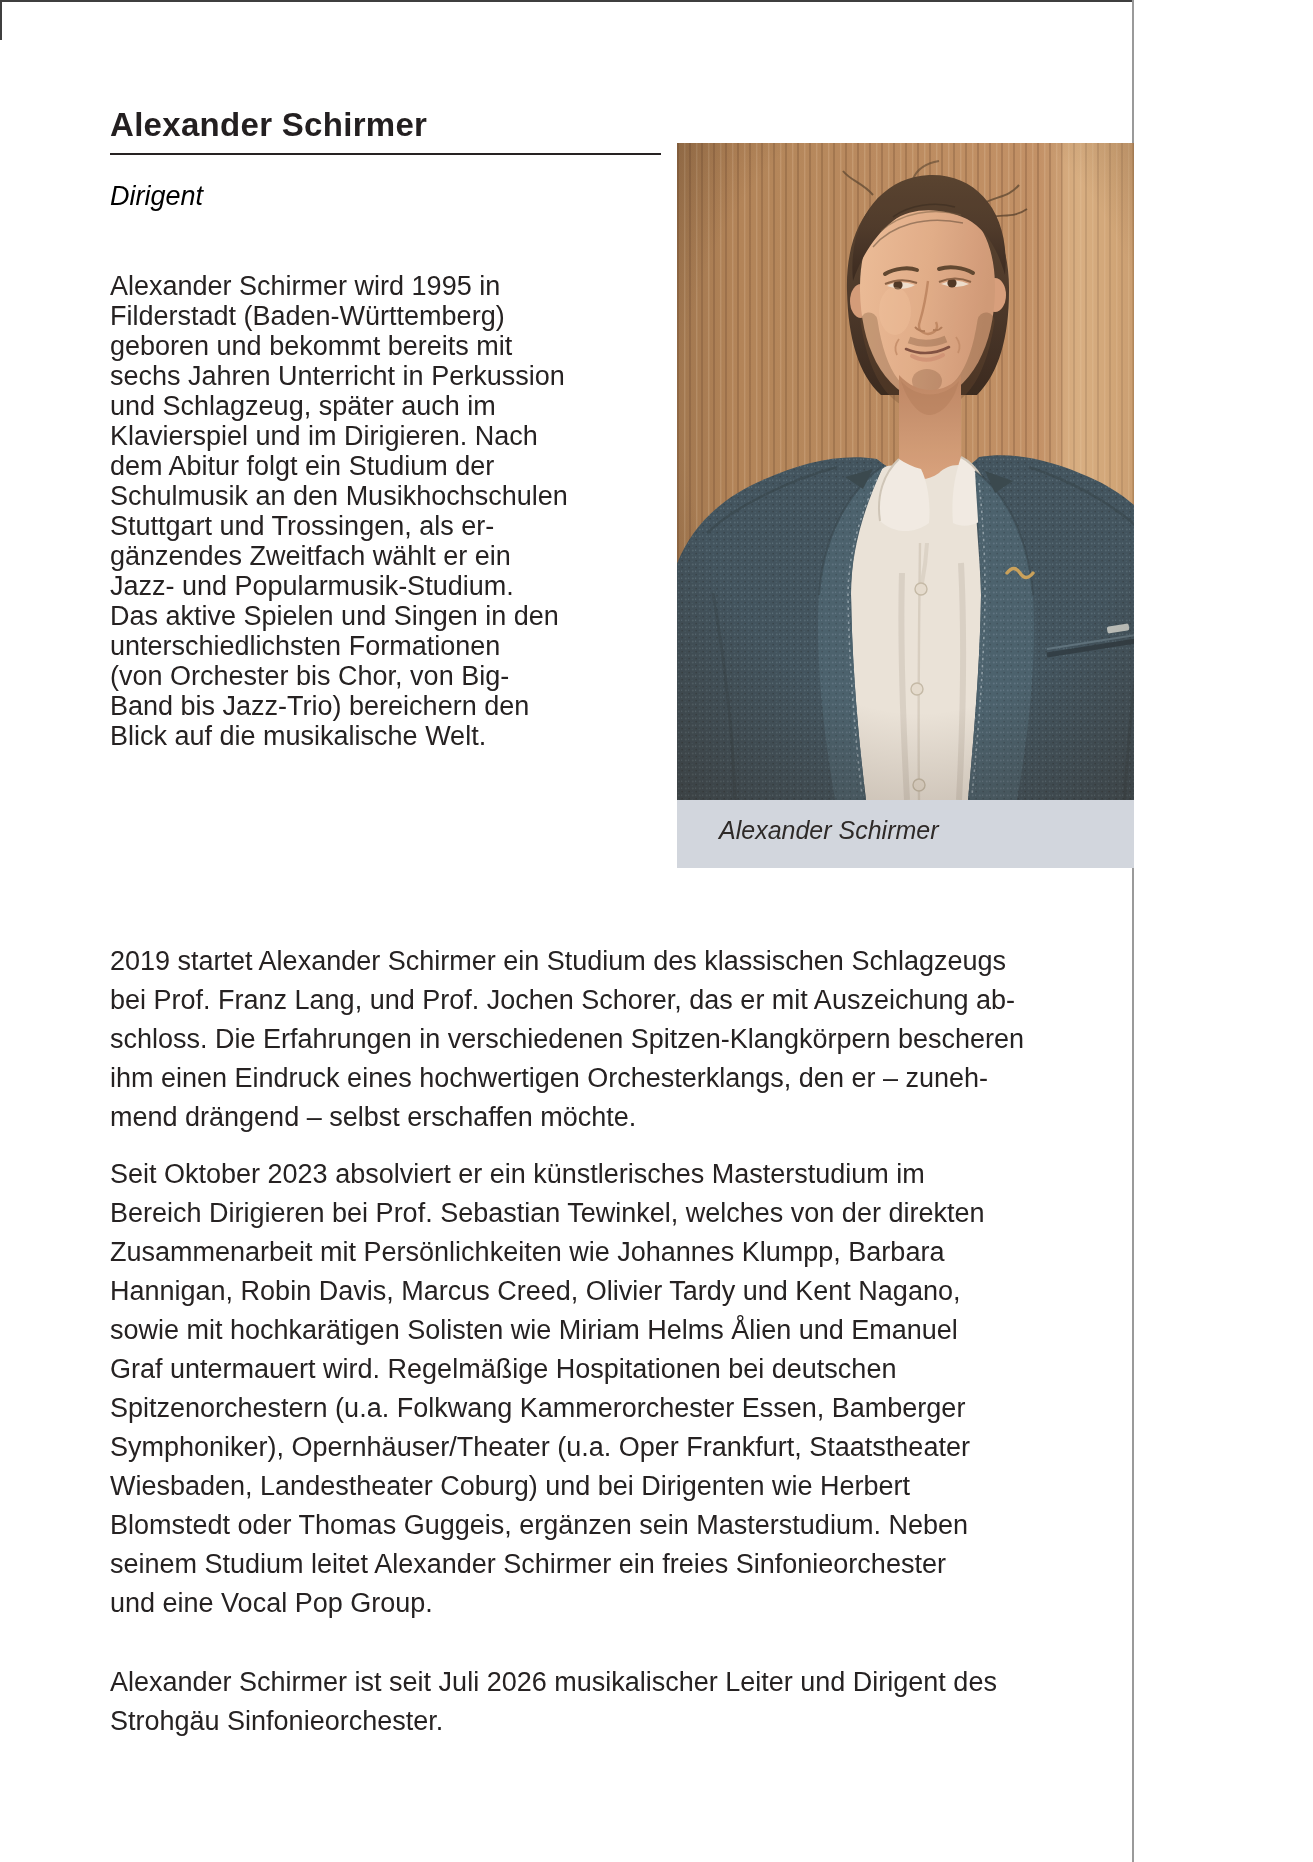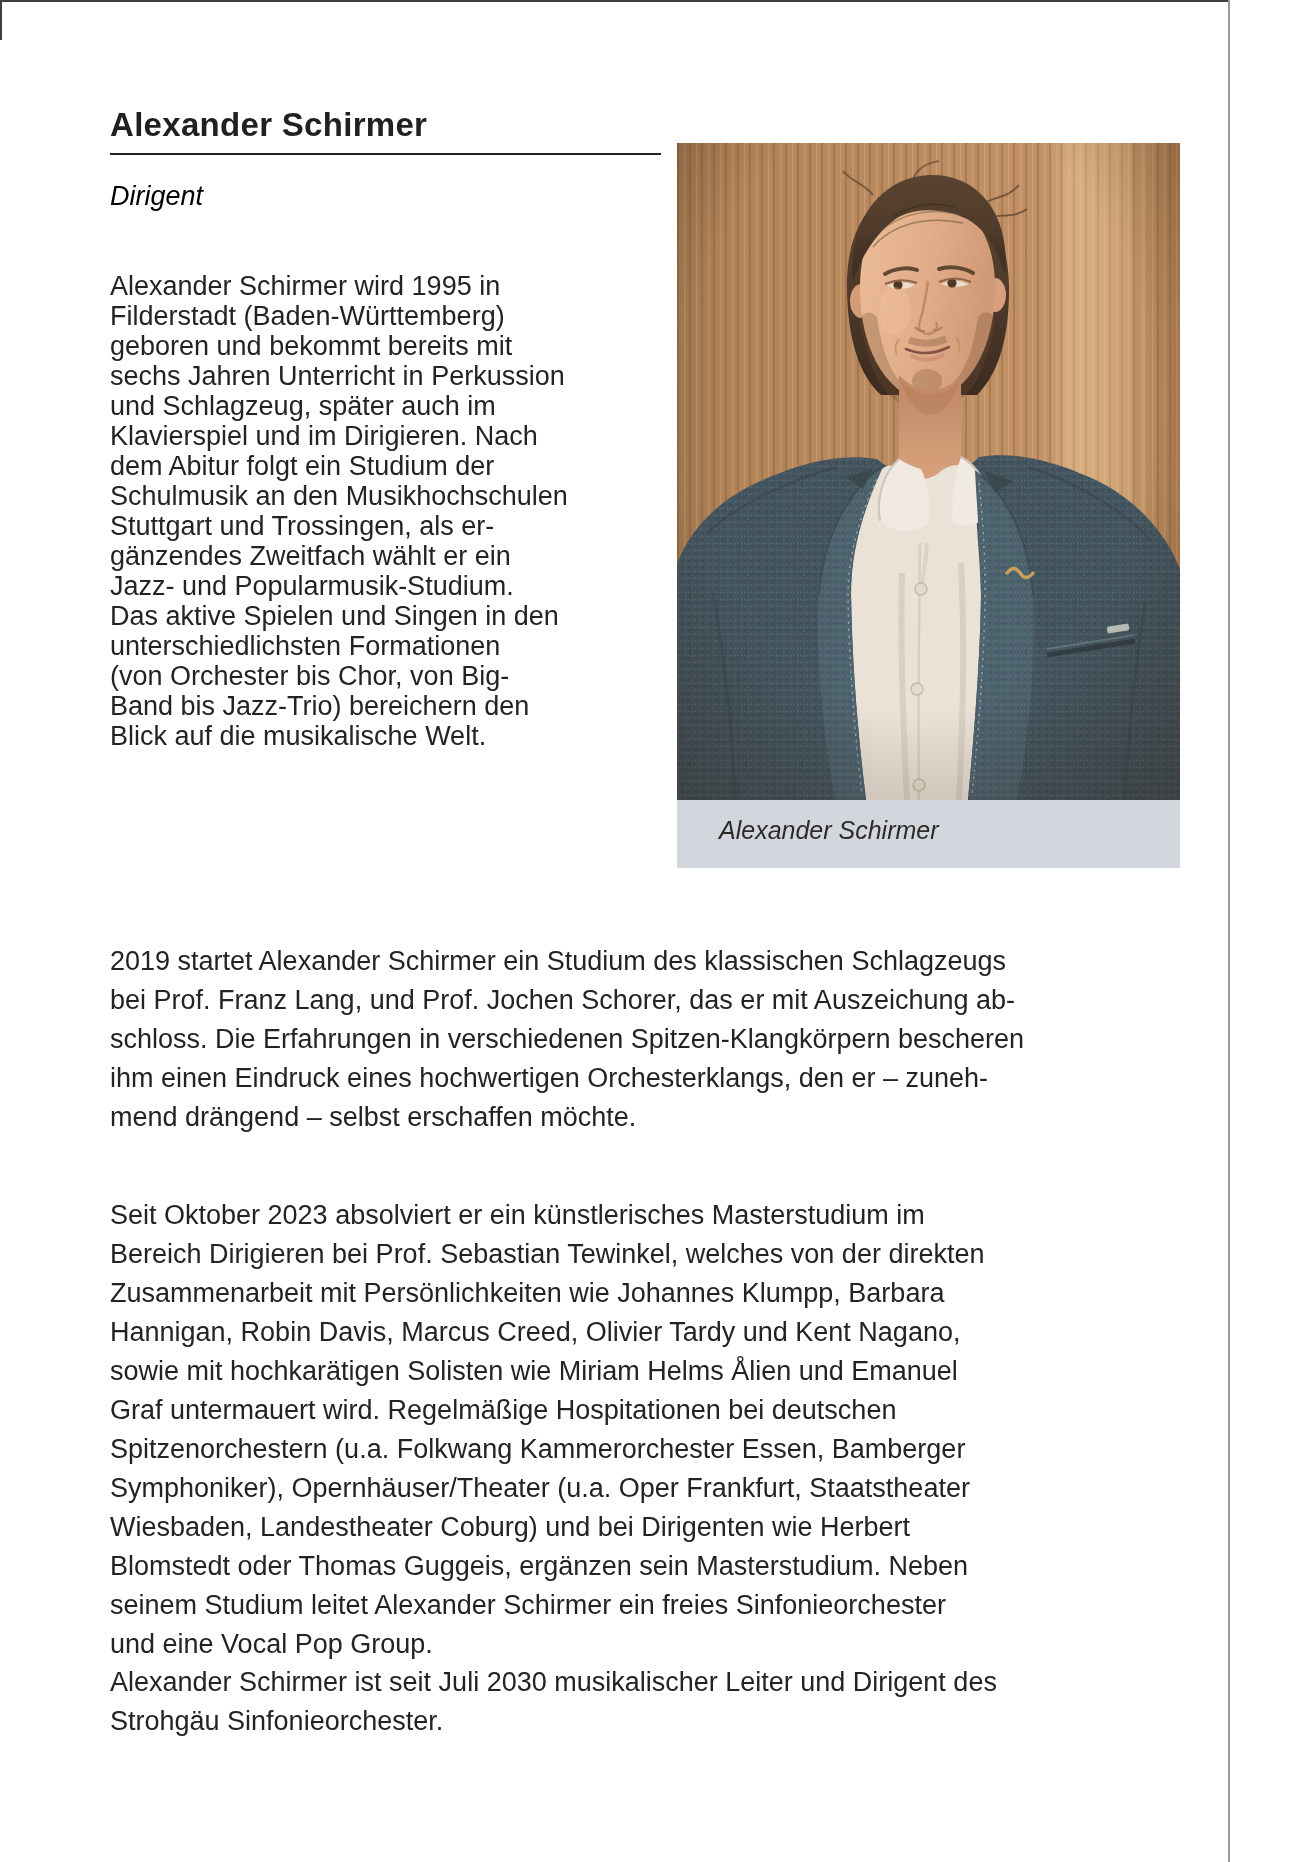--- a/index.html
+++ b/index.html
@@ -1,18 +1,18 @@
 <!DOCTYPE html>
 <html><head>
 <meta charset="utf-8">
 <style>
   html,body { margin:0; padding:0; background:#ffffff; }
   .page {
     position:relative;
-    width:1230px; height:1862px;
+    width:1134px; height:1862px;
     background:#ffffff;
     font-family:"Liberation Sans", sans-serif;
     color:#262222;
     overflow:hidden;
   }
   .edge-top   { position:absolute; top:0; left:0; width:100%; height:2px; background:#3f3f3f; }
   .edge-left  { position:absolute; top:0; left:0; width:2px; height:40px; background:#3f3f3f; }
   .edge-right { position:absolute; top:0; right:0; width:2px; height:100%; background:#9a9a9a; }
 
   .title {
@@ -40,21 +40,21 @@
     background:#d2d6dd;
     padding:16px 0 0 42px;
     font-size:25px; font-style:italic; color:#2e2a28;
   }
   .para {
     position:absolute; left:110px; width:1100px;
     font-size:27px; line-height:39px;
     white-space:pre-line;
   }
   #para-studies  { top:942px; }
-  #para-master   { top:1155px;margin-top:41px; }
+  #para-master   { top:1155px; }
   #para-position { top:1663px; }
 </style>
 </head>
 <body>
 
 <div class="page">
   <div class="edge-top"></div>
   <div class="edge-left"></div>
   <div class="edge-right"></div>
 
@@ -232,15 +232,15 @@
 Zusammenarbeit mit Persönlichkeiten wie Johannes Klumpp, Barbara
 Hannigan, Robin Davis, Marcus Creed, Olivier Tardy und Kent Nagano,
 sowie mit hochkarätigen Solisten wie Miriam Helms Ålien und Emanuel
 Graf untermauert wird. Regelmäßige Hospitationen bei deutschen
 Spitzenorchestern (u.a. Folkwang Kammerorchester Essen, Bamberger
 Symphoniker), Opernhäuser/Theater (u.a. Oper Frankfurt, Staatstheater
 Wiesbaden, Landestheater Coburg) und bei Dirigenten wie Herbert
 Blomstedt oder Thomas Guggeis, ergänzen sein Masterstudium. Neben
 seinem Studium leitet Alexander Schirmer ein freies Sinfonieorchester
 und eine Vocal Pop Group.</div>
-  <div id="para-position" class="para">Alexander Schirmer ist seit Juli 2030 musikalischer Leiter und Dirigent des
+  <div id="para-position" class="para">Alexander Schirmer ist seit Juli 2026 musikalischer Leiter und Dirigent des
 Strohgäu Sinfonieorchester.</div>
 </div>
 
 </body></html>

